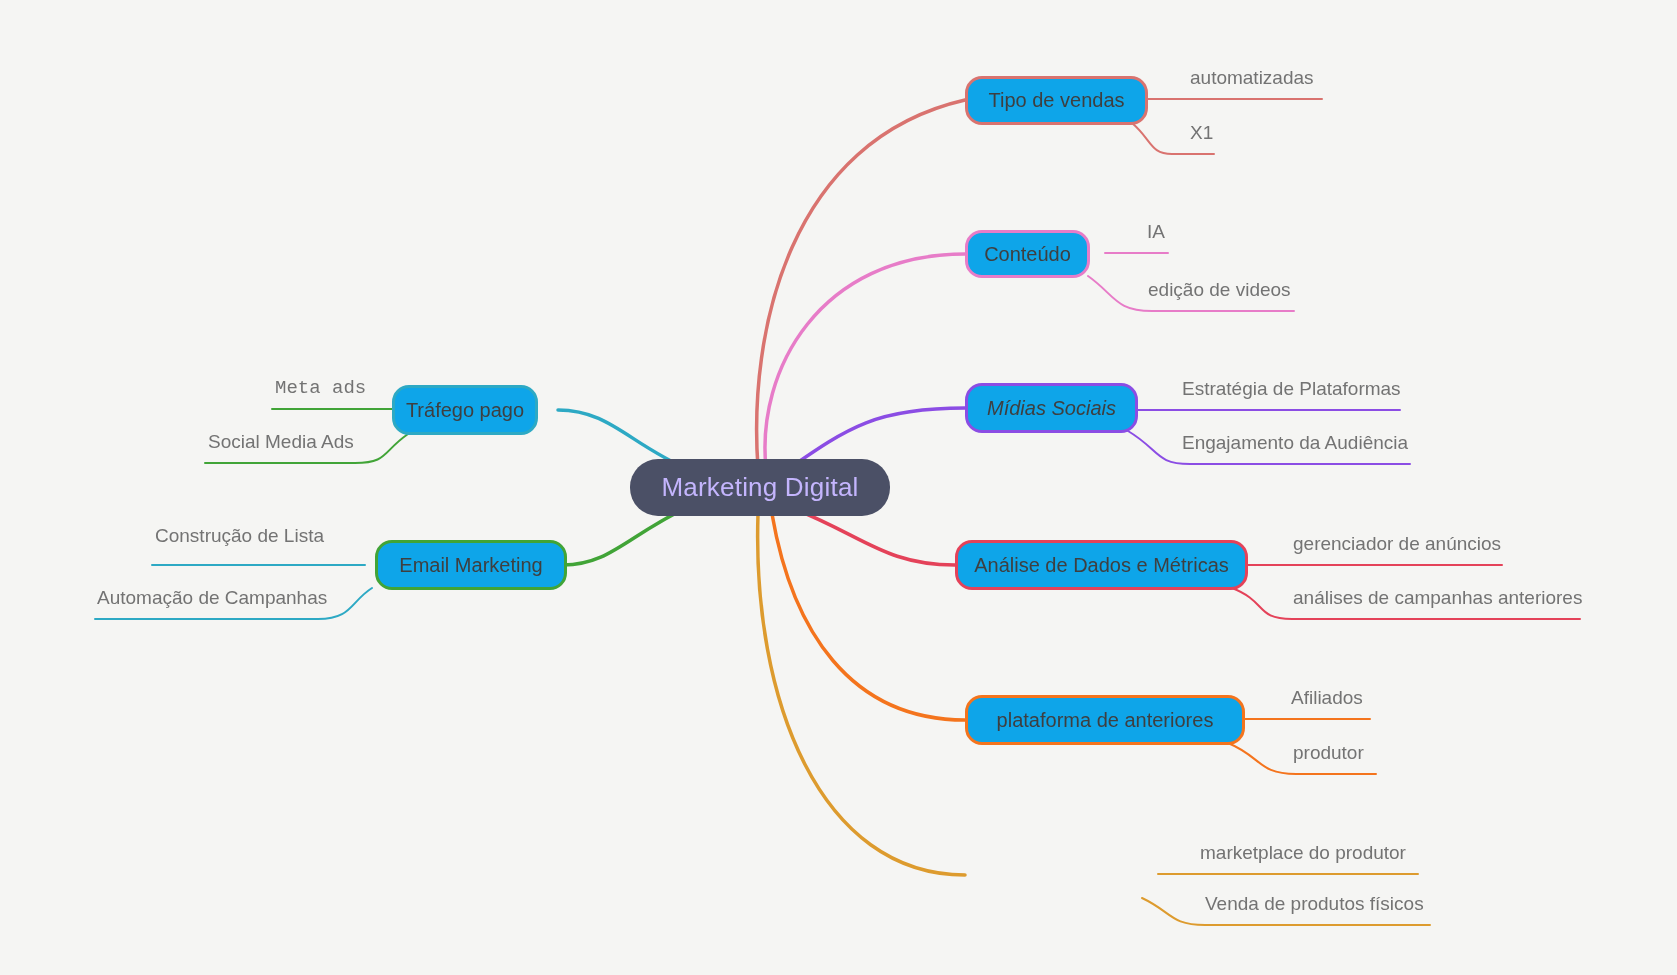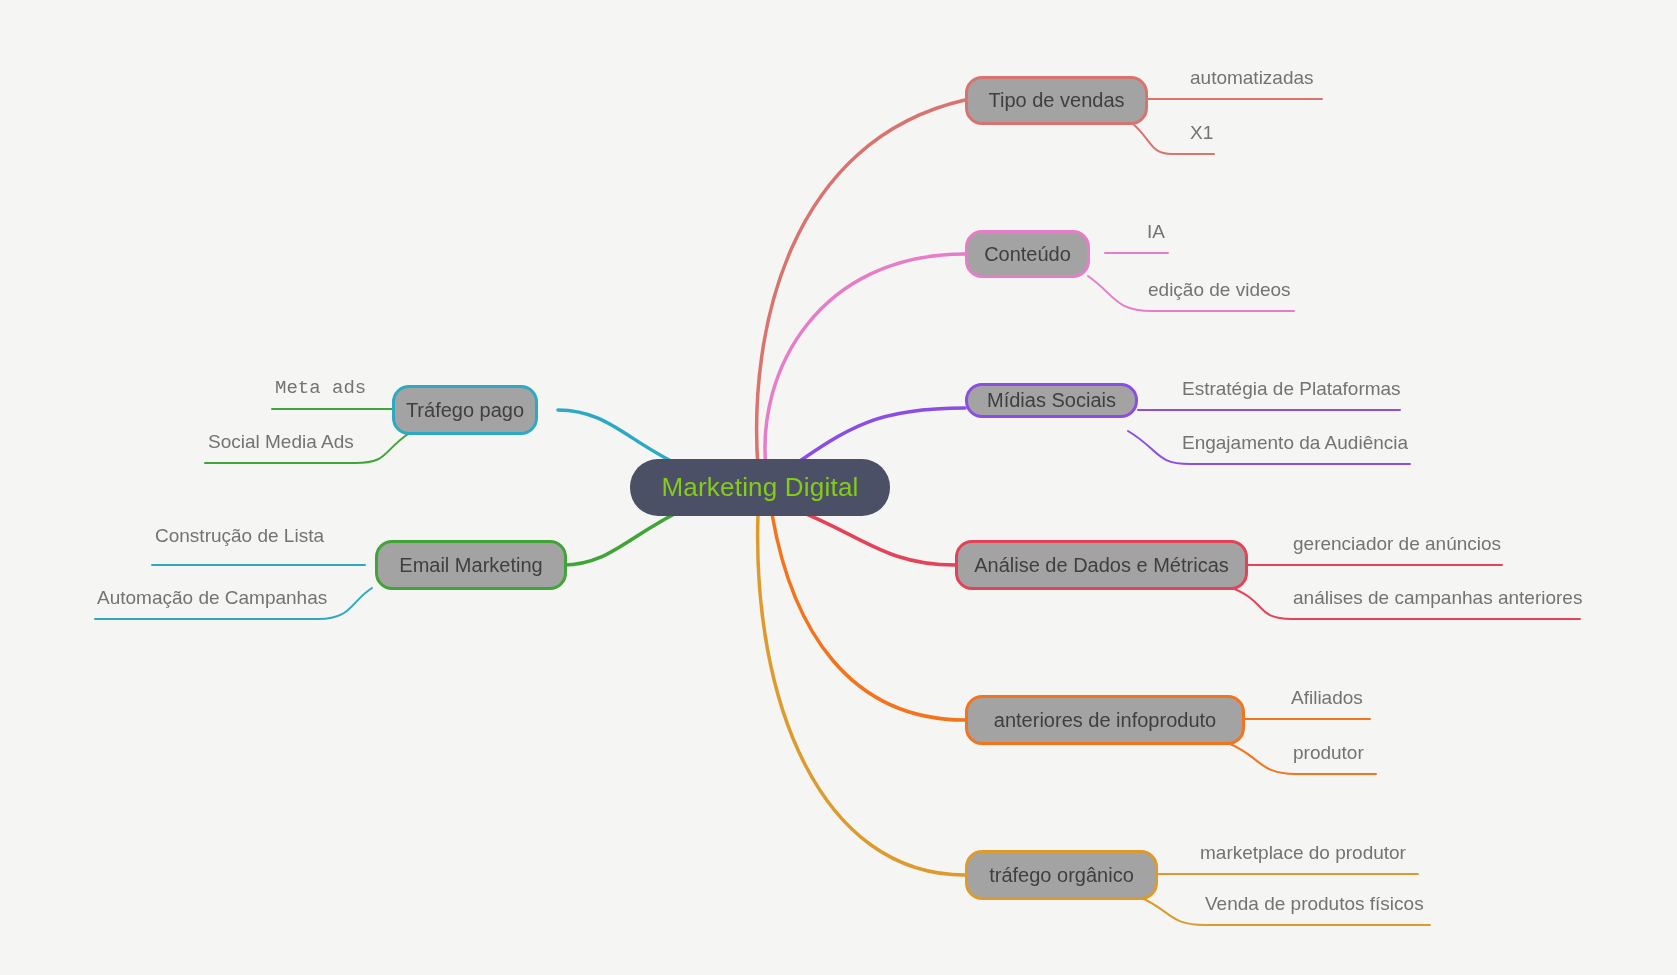--- a/index.html
+++ b/index.html
@@ -8,28 +8,28 @@
     background: #f5f5f3;
     font-family: "Liberation Sans", "DejaVu Sans", sans-serif;
     overflow: hidden;
   }
   .canvas { position: relative; width: 1677px; height: 975px; }
   .canvas > svg { position: absolute; left: 0; top: 0; z-index: 1; }
 
   .root-node {
     position: absolute; z-index: 3;
     display: flex; align-items: center; justify-content: center;
-    background: #4b5066; color: #84cc16;
+    background: #4b5066; color: #c4b5fd;
     border-radius: 28px;
     font-size: 26px; letter-spacing: 0.2px;
   }
   .topic-node {
     position: absolute; z-index: 2;
     display: flex; align-items: center; justify-content: center;
-    background: #a3a3a3;
+    background: #0ea5e9;
     border: 3px solid;
     border-radius: 17px;
     font-size: 20px; color: #3e3f40;
     box-sizing: border-box;
     white-space: nowrap;
   }
   .child-label {
     position: absolute; z-index: 2;
     font-size: 19px; color: #737373;
     white-space: nowrap;
@@ -74,24 +74,23 @@
     <path d="M 408 434 C 382 452, 388 463, 355 463 L 205 463" stroke="#41a437" stroke-width="2" stroke-linecap="round"></path>
 
     <path d="M 365 565 L 152 565" stroke="#2da9c4" stroke-width="2" stroke-linecap="round"></path>
     <path d="M 372 588 C 350 602, 352 619, 318 619 L 95 619" stroke="#2da9c4" stroke-width="2" stroke-linecap="round"></path>
   </svg>
 
   <div class="root-node" style="left:630px; top:459px; width:260px; height:57px;">Marketing Digital</div>
 
   <div class="topic-node" style="left:965px; top:76px;  width:183px; height:49px; border-color:#d9736f;">Tipo de vendas</div>
   <div class="topic-node" style="left:965px; top:230px; width:125px; height:48px; border-color:#e77cc8;">Conteúdo</div>
-  <div class="topic-node" style="left:965px; top:383px; width:173px; height:35px; border-color:#8b4de4;">Mídias Sociais</div>
+  <div class="topic-node" style="left:965px; top:383px; width:173px; height:50px; border-color:#8b4de4;font-style:italic;">Mídias Sociais</div>
   <div class="topic-node" style="left:955px; top:540px; width:293px; height:50px; border-color:#e44259;">Análise de Dados e Métricas</div>
-  <div class="topic-node" style="left:965px; top:695px; width:280px; height:50px; border-color:#f4741d;">anteriores de infoproduto</div>
-  <div class="topic-node" style="left:965px; top:850px; width:193px; height:50px; border-color:#dd9b2e;">tráfego orgânico</div>
+  <div class="topic-node" style="left:965px; top:695px; width:280px; height:50px; border-color:#f4741d;">plataforma de anteriores</div>
   <div class="topic-node" style="left:392px; top:385px; width:146px; height:50px; border-color:#2da9c4;">Tráfego pago</div>
   <div class="topic-node" style="left:375px; top:540px; width:192px; height:50px; border-color:#41a437;">Email Marketing</div>
 
   <div class="child-label" style="left:1190px; top:66px;">automatizadas</div>
   <div class="child-label" style="left:1190px; top:121px;">X1</div>
 
   <div class="child-label" style="left:1147px; top:220px;">IA</div>
   <div class="child-label" style="left:1148px; top:278px;">edição de videos</div>
 
   <div class="child-label" style="left:1182px; top:377px;">Estratégia de Plataformas</div>

